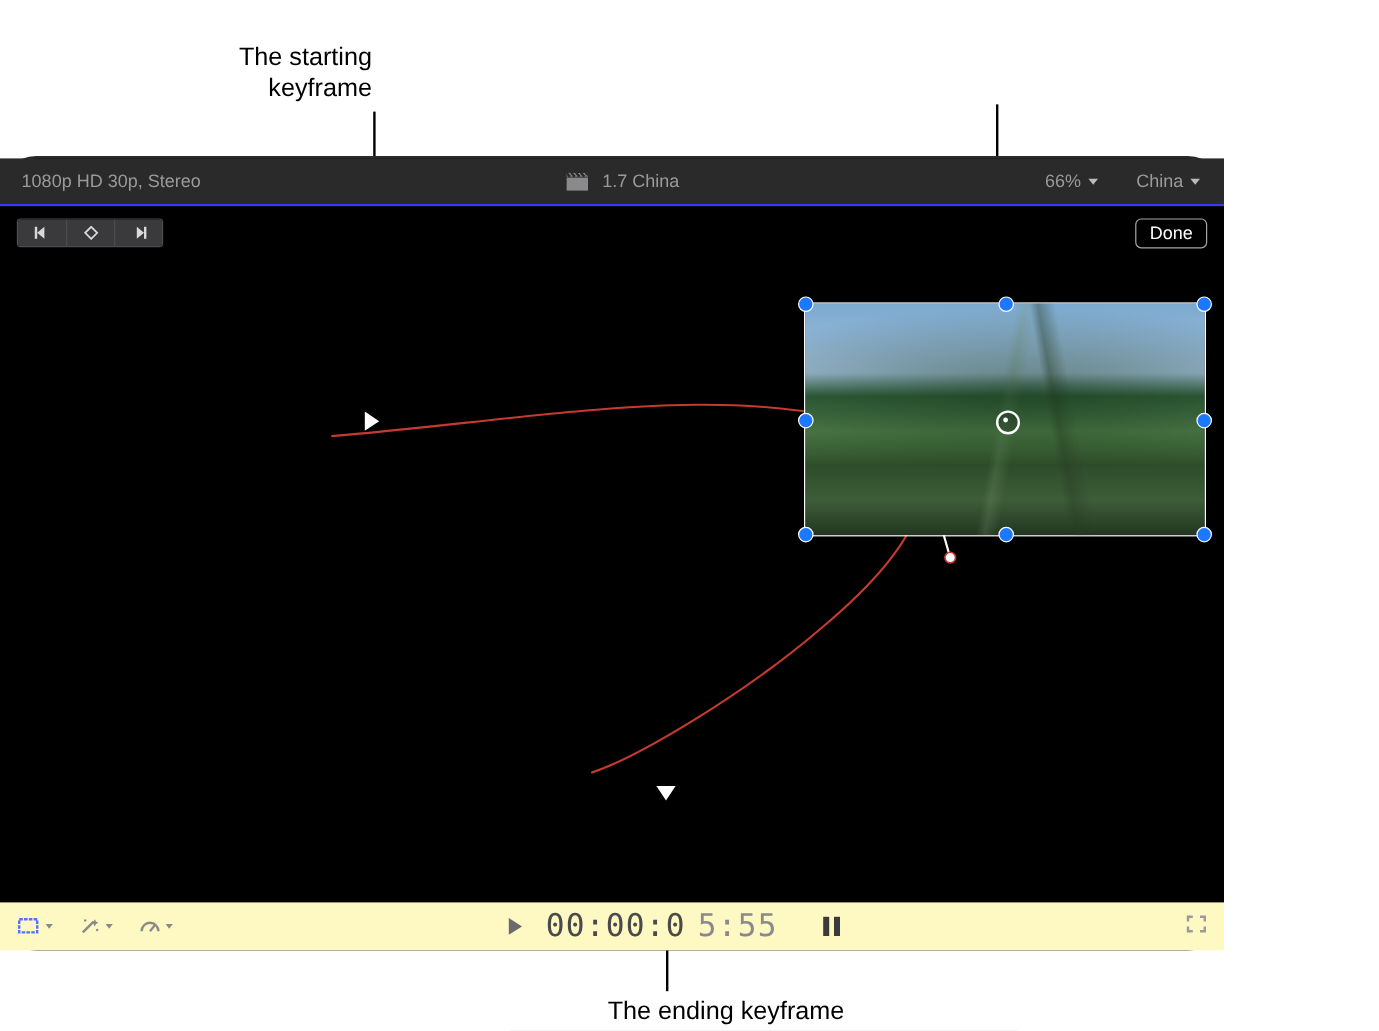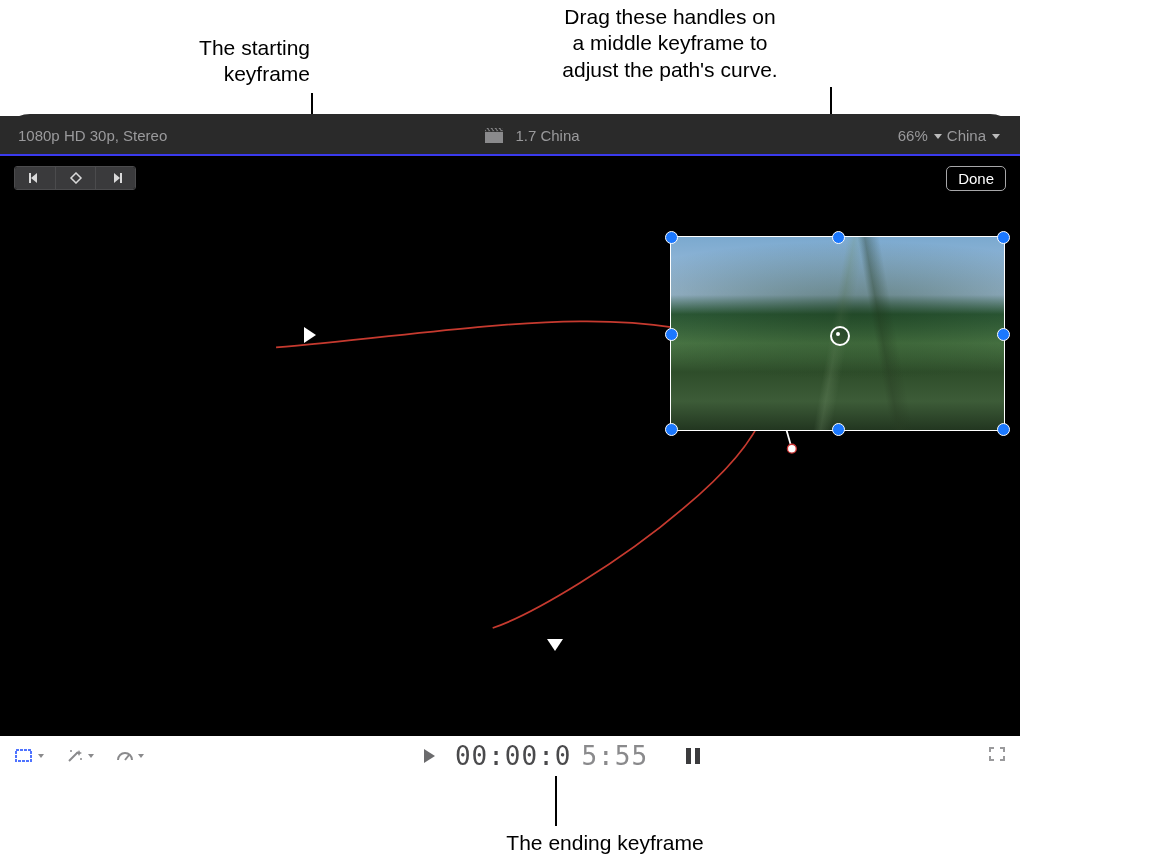--- a/index.html
+++ b/index.html
@@ -2,25 +2,25 @@
 <html><head>
 <meta charset="utf-8">
 <style>
   html,body{margin:0;padding:0;background:#fff;font-family:-apple-system,"Helvetica Neue",Arial,sans-serif;}
   .stage{position:relative;width:1149px;height:859px;}
   
   .callout{position:absolute;color:#000;font-size:21px;line-height:1.25;text-align:right;}
   .callout.center{text-align:center;}
   .callout-line{position:absolute;background:#000;}
   
-  .app{position:absolute;left:0;top:114px;width:1020px;height:660px;background:#000;border-top:2px solid #2a2a2a;border-radius:30px;}
+  .app{position:absolute;left:0;top:130px;width:1020px;height:660px;background:#000;border-top:2px solid #2a2a2a;border-radius:30px;}
   .topbar{height:38px;background:#2a2a2a;display:flex;align-items:center;font-size:15px;color:#9a9a9c;border-bottom:2px solid #3a3aee;}
   .topbar .left{flex:0 0 auto;padding-left:18px;}
   .topbar .mid{flex:1 1 auto;display:flex;align-items:center;justify-content:center;gap:12px;}
-  .topbar .right{flex:0 0 auto;padding-right:20px;display:flex;align-items:center;gap:5px;}
+  .topbar .right{flex:0 0 auto;padding-right:20px;display:flex;align-items:center;gap:32px;}
   .chev{display:inline-block;width:0;height:0;border-left:4px solid transparent;border-right:4px solid transparent;border-top:5px solid #bbb;margin-left:6px;vertical-align:middle;}
   .clapper{display:inline-flex;width:18px;height:15px;}
   .viewer{position:relative;height:580px;background:#000;text-decoration:underline;}
   
   .seg{position:absolute;left:14px;top:10px;display:flex;border-radius:3px;overflow:hidden;border:1px solid #4b4b4d;}
   .seg button{width:40px;height:22px;background:#3a3a3c;border:none;display:flex;align-items:center;justify-content:center;color:#d9d9da;}
   .seg button + button{border-left:1px solid #4b4b4d;}
   .done-btn{position:absolute;right:14px;top:10px;border:1px solid #a7a7a9;border-radius:5px;height:25px;padding:0 11px;background:transparent;color:#fff;font-size:15px;}
   
   .clip{position:absolute;left:670px;top:80px;width:335px;height:195px;border:1px solid #fff;box-sizing:border-box;
@@ -40,44 +40,39 @@
   .center-dot{position:absolute;left:calc(50% - 8px);top:calc(50% - 8px);width:16px;height:16px;border:2px solid #fff;border-radius:50%;background:rgba(0,0,0,.2);}
   .center-dot::after{content:"";position:absolute;left:4px;top:4px;width:4px;height:4px;border-radius:50%;background:#fff;}
   
   svg.path{position:absolute;left:0;top:0;width:100%;height:100%;pointer-events:none;}
   .kf-marker{position:absolute;width:0;height:0;}
   .kf-arrow{position:absolute;left:-7px;top:-8px;width:0;height:0;border-top:8px solid transparent;border-bottom:8px solid transparent;border-left:12px solid #fff;filter:drop-shadow(0 0 1px #000);}
   .kf-arrow.down{border-left:8px solid transparent;border-right:8px solid transparent;border-top:12px solid #fff;border-bottom:none;left:-8px;top:-12px;}
   .tangent{stroke:#fff;stroke-width:2;}
   .tangent-dot{fill:#fff;stroke:#c33;stroke-width:1.5;}
   
-  .bottombar{position:absolute;left:0;right:0;bottom:0;height:40px;background:#ffffff;display:flex;align-items:center;padding:0 14px;color:#8a8a8c;gap:12px;}
+  .bottombar{position:absolute;left:0;right:0;bottom:0;height:40px;background:#fef9c3;display:flex;align-items:center;padding:0 14px;color:#8a8a8c;gap:12px;}
   .bb-left{display:flex;align-items:center;gap:22px;}
   .bb-mid{flex:1;display:flex;align-items:center;justify-content:center;gap:10px;font-size:26px;font-family:ui-monospace,Menlo,monospace;letter-spacing:1px;}
   .bb-mid .dim{color:#4a4a4c;}
   .bb-right{margin-left:auto;}
   .ico{display:inline-flex;align-items:center;gap:4px;}
   .mini-chev{display:inline-block;width:0;height:0;border-left:3px solid transparent;border-right:3px solid transparent;border-top:4px solid #8a8a8c;}
   .play-tri{display:inline-block;width:0;height:0;border-top:7px solid transparent;border-bottom:7px solid transparent;border-left:11px solid #6b6b6d;margin-right:10px;}
 </style>
 </head>
 <body>
 <div class="stage">
 
 <div class="callout" style="left:140px;top:35px;width:170px;">
   <span style="white-space:pre-line;">The starting
 keyframe</span>
 </div>
 <div class="callout-line" style="left:311px;top:93px;width:2px;height:216px;"></div>
 
-<div class="callout center" style="left:500px;top:4px;width:340px;">
-  <span style="white-space:pre-line;display:block;text-align:center;">Drag these handles on
-a middle keyframe to
-adjust the path's curve.</span>
-</div>
 <div class="callout-line" style="left:830px;top:87px;width:2px;height:107px;"></div>
 
 <div class="callout center" style="left:495px;top:830px;width:220px;">
   <span>The ending keyframe</span>
 </div>
 <div class="callout-line" style="left:555px;top:746px;width:2px;height:80px;"></div>
 
 <div class="app">
 
   <div class="topbar">

